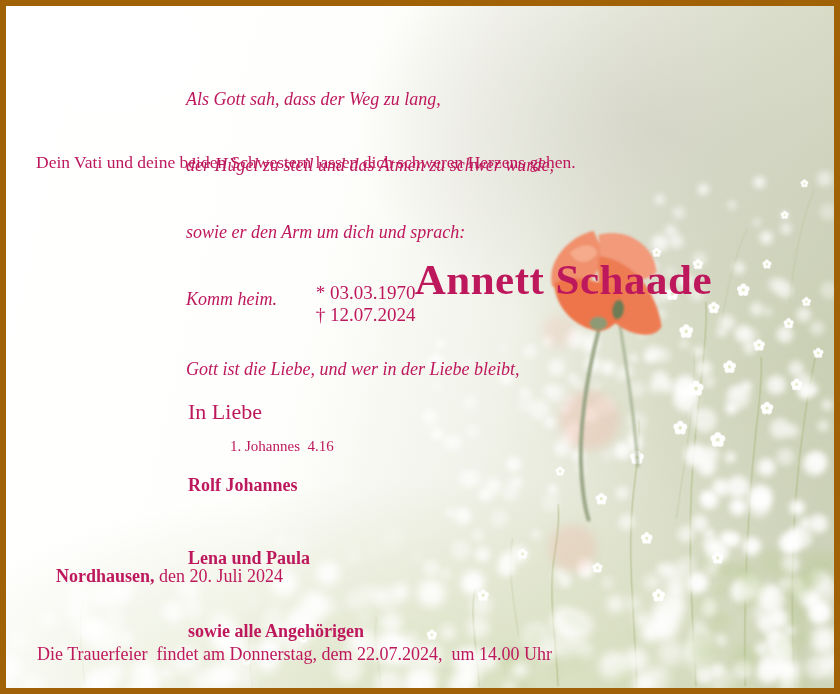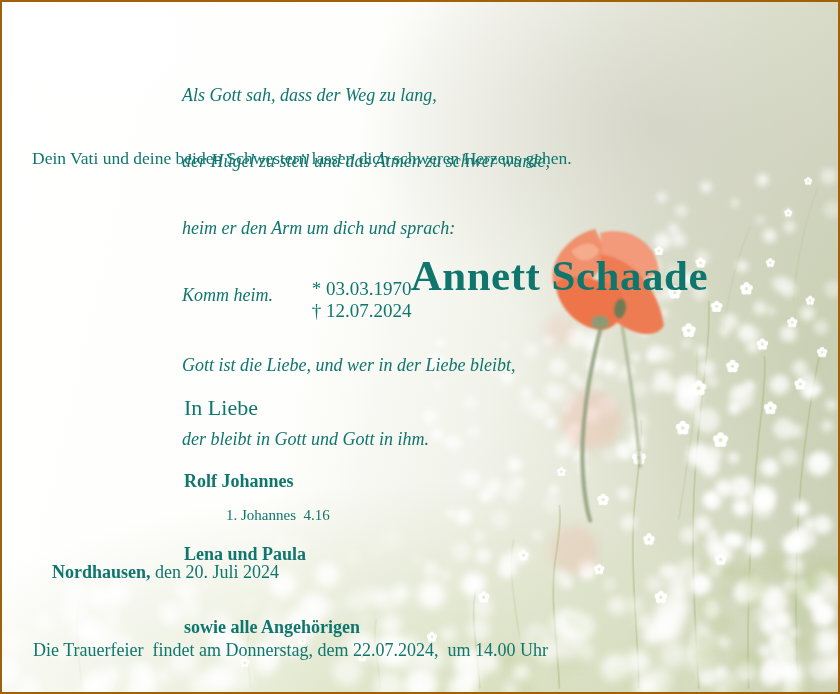--- a/index.html
+++ b/index.html
@@ -1,23 +1,23 @@
 <!DOCTYPE html>
 <html><head>
 <meta charset="utf-8">
 <style>
   html,body{margin:0;padding:0;background:#ffffff;}
   .page{
     position:relative;
     width:840px;height:694px;
     box-sizing:border-box;
-    border:2px solid #a16207;
+    border:6px solid #a16207;
     overflow:hidden;
     font-family:"Liberation Serif","DejaVu Serif",serif;
-    color:#0f766e;
+    color:#be185d;
   }
   .bg{
     position:absolute;inset:0;z-index:0;
     background:
       radial-gradient(ellipse 260px 180px at 12% 6%, #ffffff 0%, rgba(255,255,255,0) 70%),
       radial-gradient(ellipse 420px 300px at 78% 18%, rgba(198,198,184,0.55) 0%, rgba(198,198,184,0) 70%),
       radial-gradient(ellipse 420px 360px at 98% 50%, rgba(196,203,172,0.60) 0%, rgba(196,203,172,0) 72%),
       radial-gradient(ellipse 760px 300px at 55% 102%, rgba(210,219,180,0.75) 0%, rgba(210,219,180,0) 75%),
       linear-gradient(103deg, #ffffff 0%, #fefefc 38%, #f1f2e9 58%, #dfe2cf 78%, #ced3bb 95%);
   }
@@ -545,36 +545,35 @@
       <path d="M556 282 C558 306 576 326 602 330 C620 327 630 310 622 292 C604 276 570 272 556 282 Z" fill="#ed7448"></path>
       <path d="M572 250 C584 240 596 240 600 250 C594 262 578 264 572 250 Z" fill="#f8b295" opacity="0.8"></path>
       <ellipse cx="601" cy="322" rx="9" ry="7" fill="#8e9a74"></ellipse>
       <ellipse cx="621" cy="308" rx="6" ry="10" fill="#6d7c55" transform="rotate(8 621 308)"></ellipse>
     </g>
   </svg>
 
   <div class="txt poem">
     <div>Als Gott sah, dass der Weg zu lang,</div>
     <div>der Hügel zu steil und das Atmen zu schwer wurde,</div>
-    <div>heim er den Arm um dich und sprach:</div>
+    <div>sowie er den Arm um dich und sprach:</div>
     <div>Komm heim.</div>
   </div>
 
   <div class="txt intro">Dein Vati und deine beiden Schwestern lassen dich schweren Herzens gehen.</div>
 
   <div class="txt name">Annett Schaade</div>
 
   <div class="txt dates">
     <span>* 03.03.1970</span>
     <span>† 12.07.2024</span>
   </div>
 
   <div class="txt verse">
     <div>Gott ist die Liebe, und wer in der Liebe bleibt,</div>
-    <div>der bleibt in Gott und Gott in ihm.</div>
     <div class="verse-src">1. Johannes  4.16</div>
   </div>
 
   <div class="txt inliebe">In Liebe</div>
 
   <div class="txt mourners">
     <div>Rolf Johannes</div>
     <div>Lena und Paula</div>
     <div>sowie alle Angehörigen</div>
   </div>

